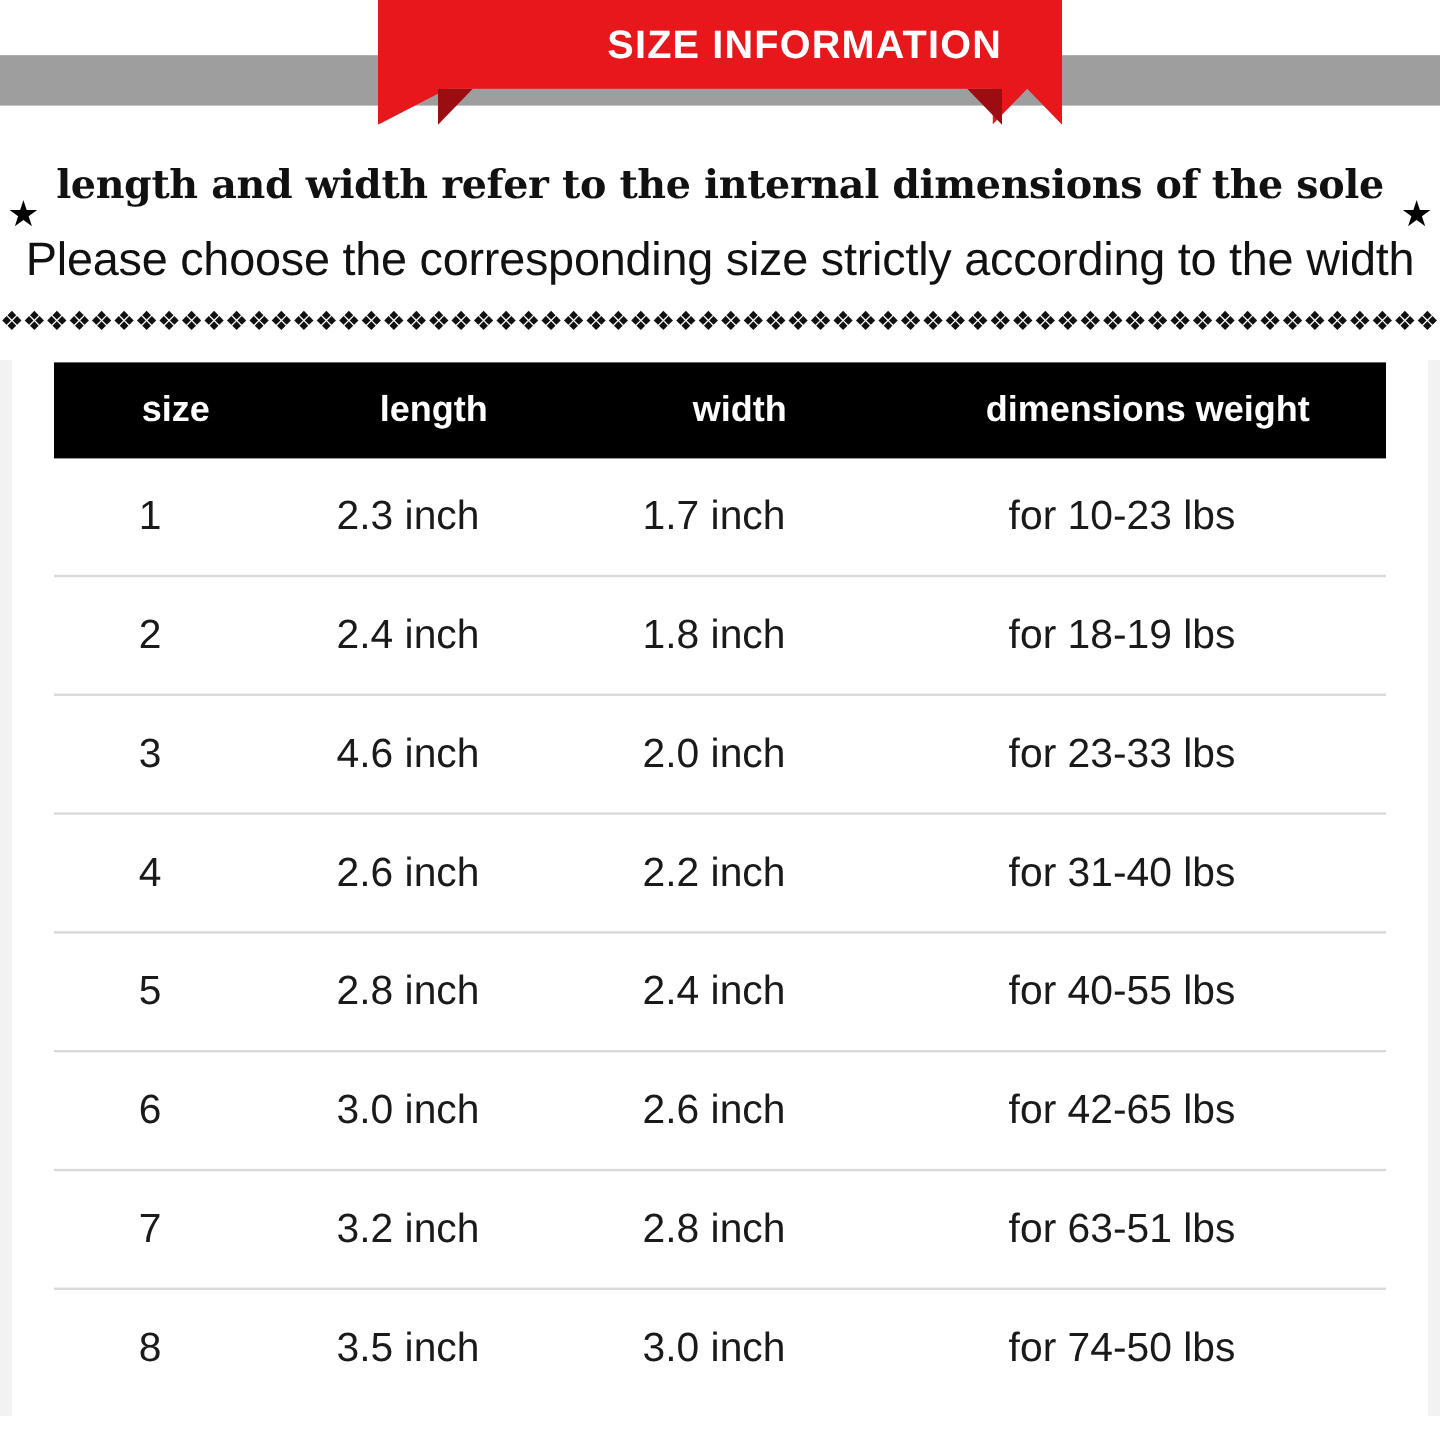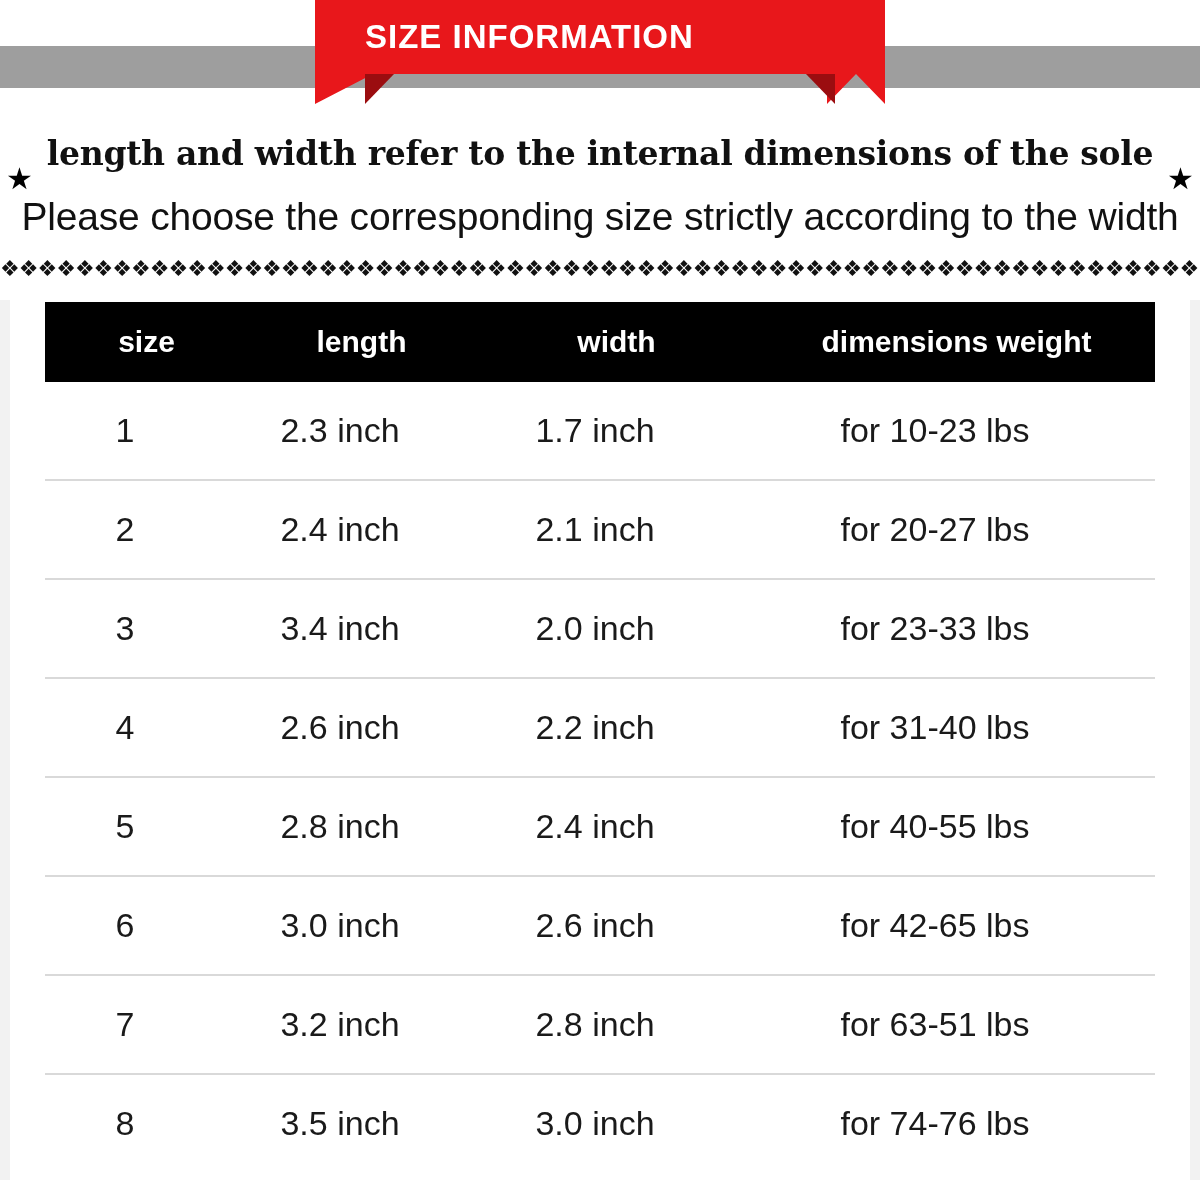--- a/index.html
+++ b/index.html
@@ -40,21 +40,21 @@
   }
   .ribbon-center {
     position: absolute;
     left: 50px;
     top: 0;
     width: 470px;
     height: 74px;
     background: #e8171b;
     display: flex;
     align-items: center;
-    justify-content: flex-start;
+    justify-content: flex-end;
   }
   .ribbon-title {
     color: #ffffff;
     font-size: 33px;
     font-weight: bold;
     letter-spacing: 1px;
     font-family: "Liberation Sans", sans-serif;
   }
   .ribbon-tail {
     position: absolute;
@@ -232,26 +232,26 @@
     <tbody>
       <tr>
         <td>1</td>
         <td>2.3 inch</td>
         <td>1.7 inch</td>
         <td>for 10-23 lbs</td>
       </tr>
       <tr>
         <td>2</td>
         <td>2.4 inch</td>
-        <td>2.1 inch</td>
-        <td>for 20-27 lbs</td>
+        <td>1.8 inch</td>
+        <td>for 18-19 lbs</td>
       </tr>
       <tr>
         <td>3</td>
-        <td>3.4 inch</td>
+        <td>4.6 inch</td>
         <td>2.0 inch</td>
         <td>for 23-33 lbs</td>
       </tr>
       <tr>
         <td>4</td>
         <td>2.6 inch</td>
         <td>2.2 inch</td>
         <td>for 31-40 lbs</td>
       </tr>
       <tr>
@@ -269,17 +269,17 @@
       <tr>
         <td>7</td>
         <td>3.2 inch</td>
         <td>2.8 inch</td>
         <td>for 63-51 lbs</td>
       </tr>
       <tr>
         <td>8</td>
         <td>3.5 inch</td>
         <td>3.0 inch</td>
-        <td>for 74-76 lbs</td>
+        <td>for 74-50 lbs</td>
       </tr>
     </tbody>
   </table>
 </div>
 
 </body></html>

